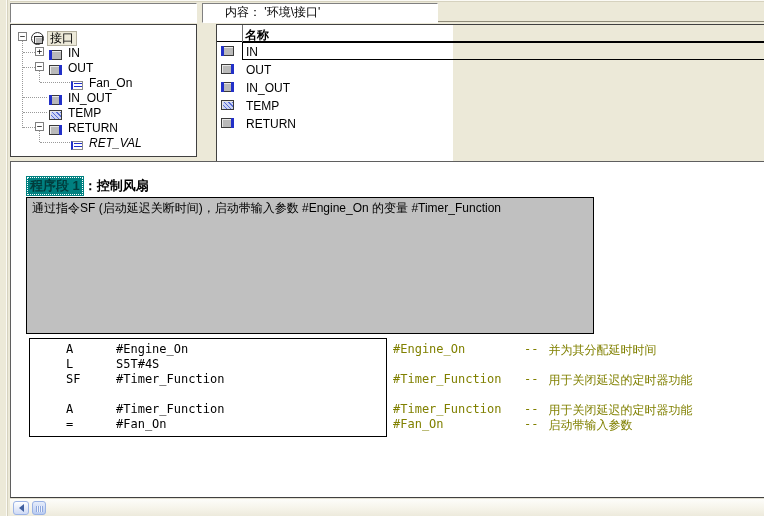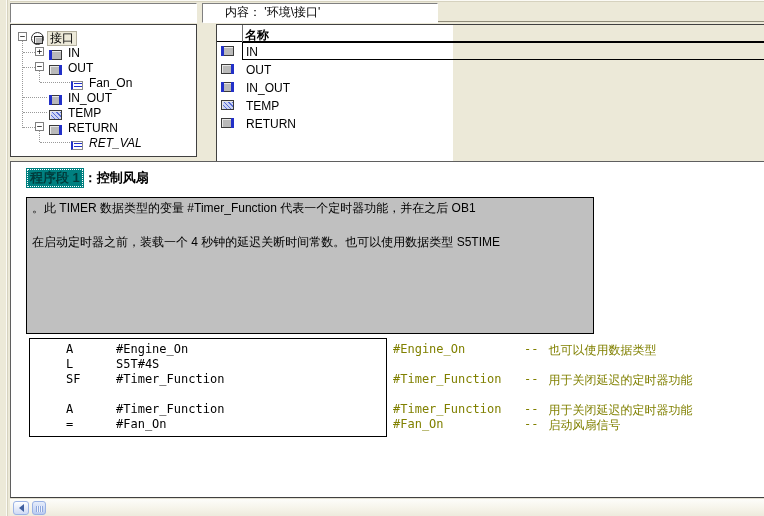--- a/index.html
+++ b/index.html
@@ -69,21 +69,21 @@
   .tbl-header .htxt { position:absolute; left:28px; top:2px; font-weight:bold; }
   .col-div { position:absolute; left:25px; top:0; width:1px; height:17px; background:#707070; }
   .tbl-row { position:absolute; left:0; width:100%; height:18px; }
   .tbl-row .cube { position:absolute; left:4px; top:4px; }
   .tbl-row .cell { position:absolute; left:29px; top:3px; }
   .focus-rect { position:absolute; left:25px; top:17px; right:-1px; height:18px; border:1px solid #000; }
 
   
   .editor-pane { left:10px; top:161px; width:754px; height:337px; background:#fff;
     border-top:1px solid #5f5f5f; border-left:1px solid #5f5f5f; border-bottom:1px solid #404040; }
-  .net-title { position:absolute; left:15px; top:6px; font-weight:bold; font-size:13px; white-space:nowrap; }
+  .net-title { position:absolute; left:15px; top:14px; font-weight:bold; font-size:13px; white-space:nowrap; }
   .net-chip { display:inline-block; background:#008080; color:#013c3c; padding:1px 4px;
     outline:1px dotted #fff; outline-offset:-2px; }
   .net-rest { color:#000; }
 
   .comment-box { position:absolute; left:15px; top:35px; width:568px; height:137px;
     background:#C0C0C0; border:1px solid #000; padding:2px 5px; overflow:hidden; }
   .cline { height:17px; line-height:17px; white-space:nowrap; font-size:12px; }
 
   .code-box { position:absolute; left:18px; top:176px; width:358px; height:99px;
     background:#fff; border:1px solid #000; padding-top:3px; overflow:hidden; }
@@ -211,23 +211,22 @@
   </div>
 </div>
 
 <div class="abs editor-pane">
 
   <div class="net-title">
     <span class="net-chip">程序段 1</span><span class="net-rest">：</span><span class="net-rest">控制风扇</span>
   </div>
 
   <div class="comment-box">
-    <div class="cline">。此 TIMER 数据类型的变量 #Timer_Function 代表一个定时器功能，并在之后 OB1</div>
+    <div class="cline">通过指令SF (启动延迟关断时间)，启动带输入参数 #Engine_On 的变量 #Timer_Function</div>
     <div class="cline"></div>
-    <div class="cline">在启动定时器之前，装载一个 4 秒钟的延迟关断时间常数。也可以使用数据类型 S5TIME</div>
   </div>
 
   <div class="code-box">
     <div class="code-line">
       <span class="op">A</span><span class="operand">#Engine_On</span>
     </div>
     <div class="code-line">
       <span class="op">L</span><span class="operand">S5T#4S</span>
     </div>
     <div class="code-line">
@@ -240,36 +239,36 @@
       <span class="op">A</span><span class="operand">#Timer_Function</span>
     </div>
     <div class="code-line">
       <span class="op">=</span><span class="operand">#Fan_On</span>
     </div>
   </div>
 
   <div class="ann ann-r0">
     <span class="ann-name">#Engine_On</span>
       <span class="ann-sep">--</span>
-      <span class="ann-text">也可以使用数据类型</span>
+      <span class="ann-text">并为其分配延时时间</span>
   </div>
   <div class="ann ann-r1">
     <span class="ann-name">#Timer_Function</span>
       <span class="ann-sep">--</span>
       <span class="ann-text">用于关闭延迟的定时器功能</span>
   </div>
   <div class="ann ann-r2">
     <span class="ann-name">#Timer_Function</span>
       <span class="ann-sep">--</span>
       <span class="ann-text">用于关闭延迟的定时器功能</span>
   </div>
   <div class="ann ann-r3">
     <span class="ann-name">#Fan_On</span>
       <span class="ann-sep">--</span>
-      <span class="ann-text">启动风扇信号</span>
+      <span class="ann-text">启动带输入参数</span>
   </div>
 </div>
 
 <div class="abs hscroll">
   <div class="sb-btn">
     <span class="sb-tri"></span>
   </div>
   <div class="sb-thumb"></div>
 </div>
 

